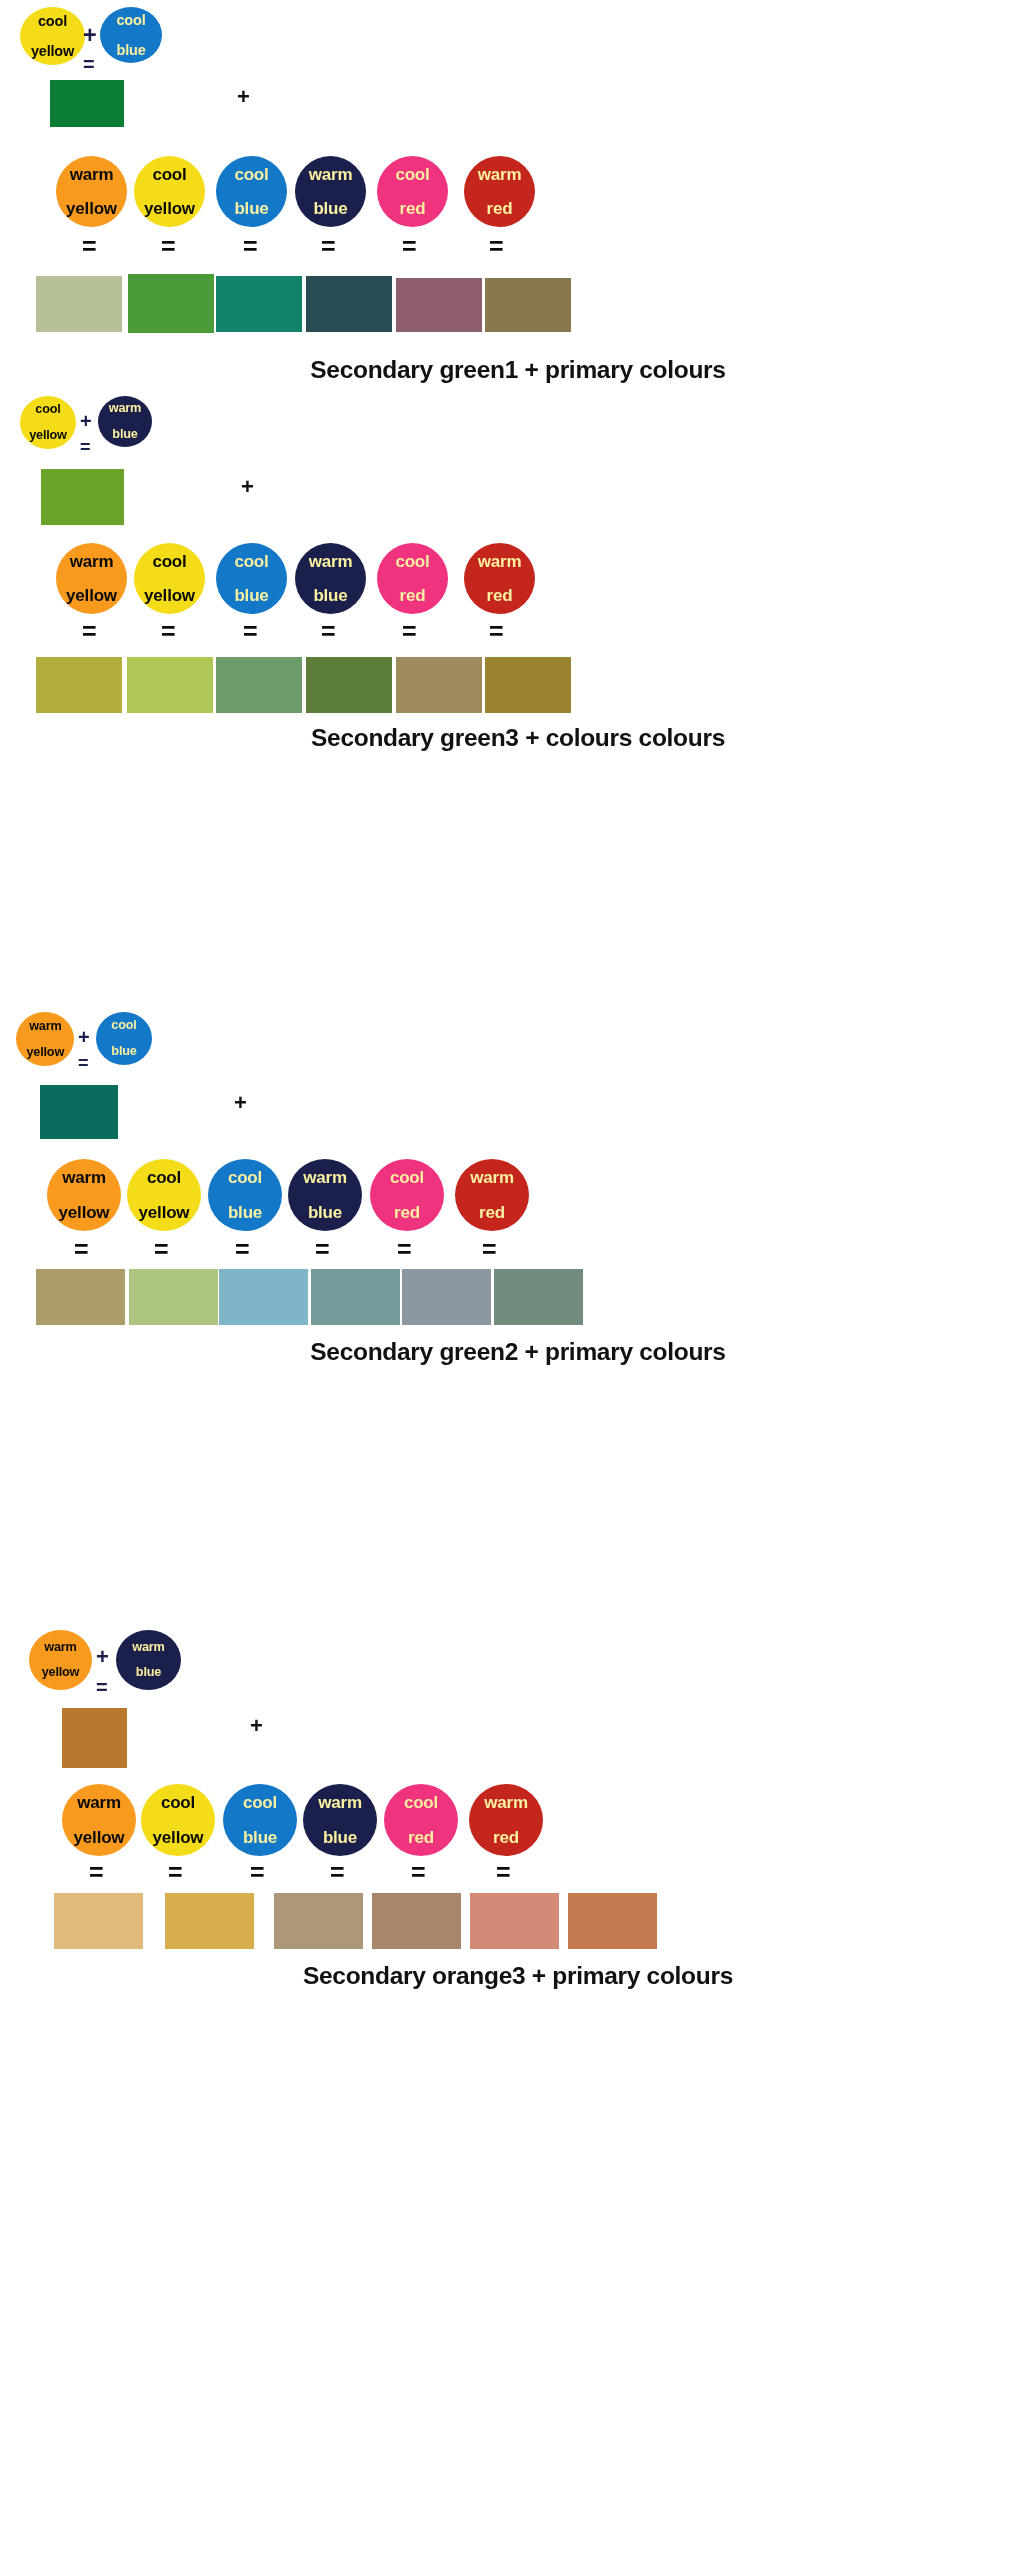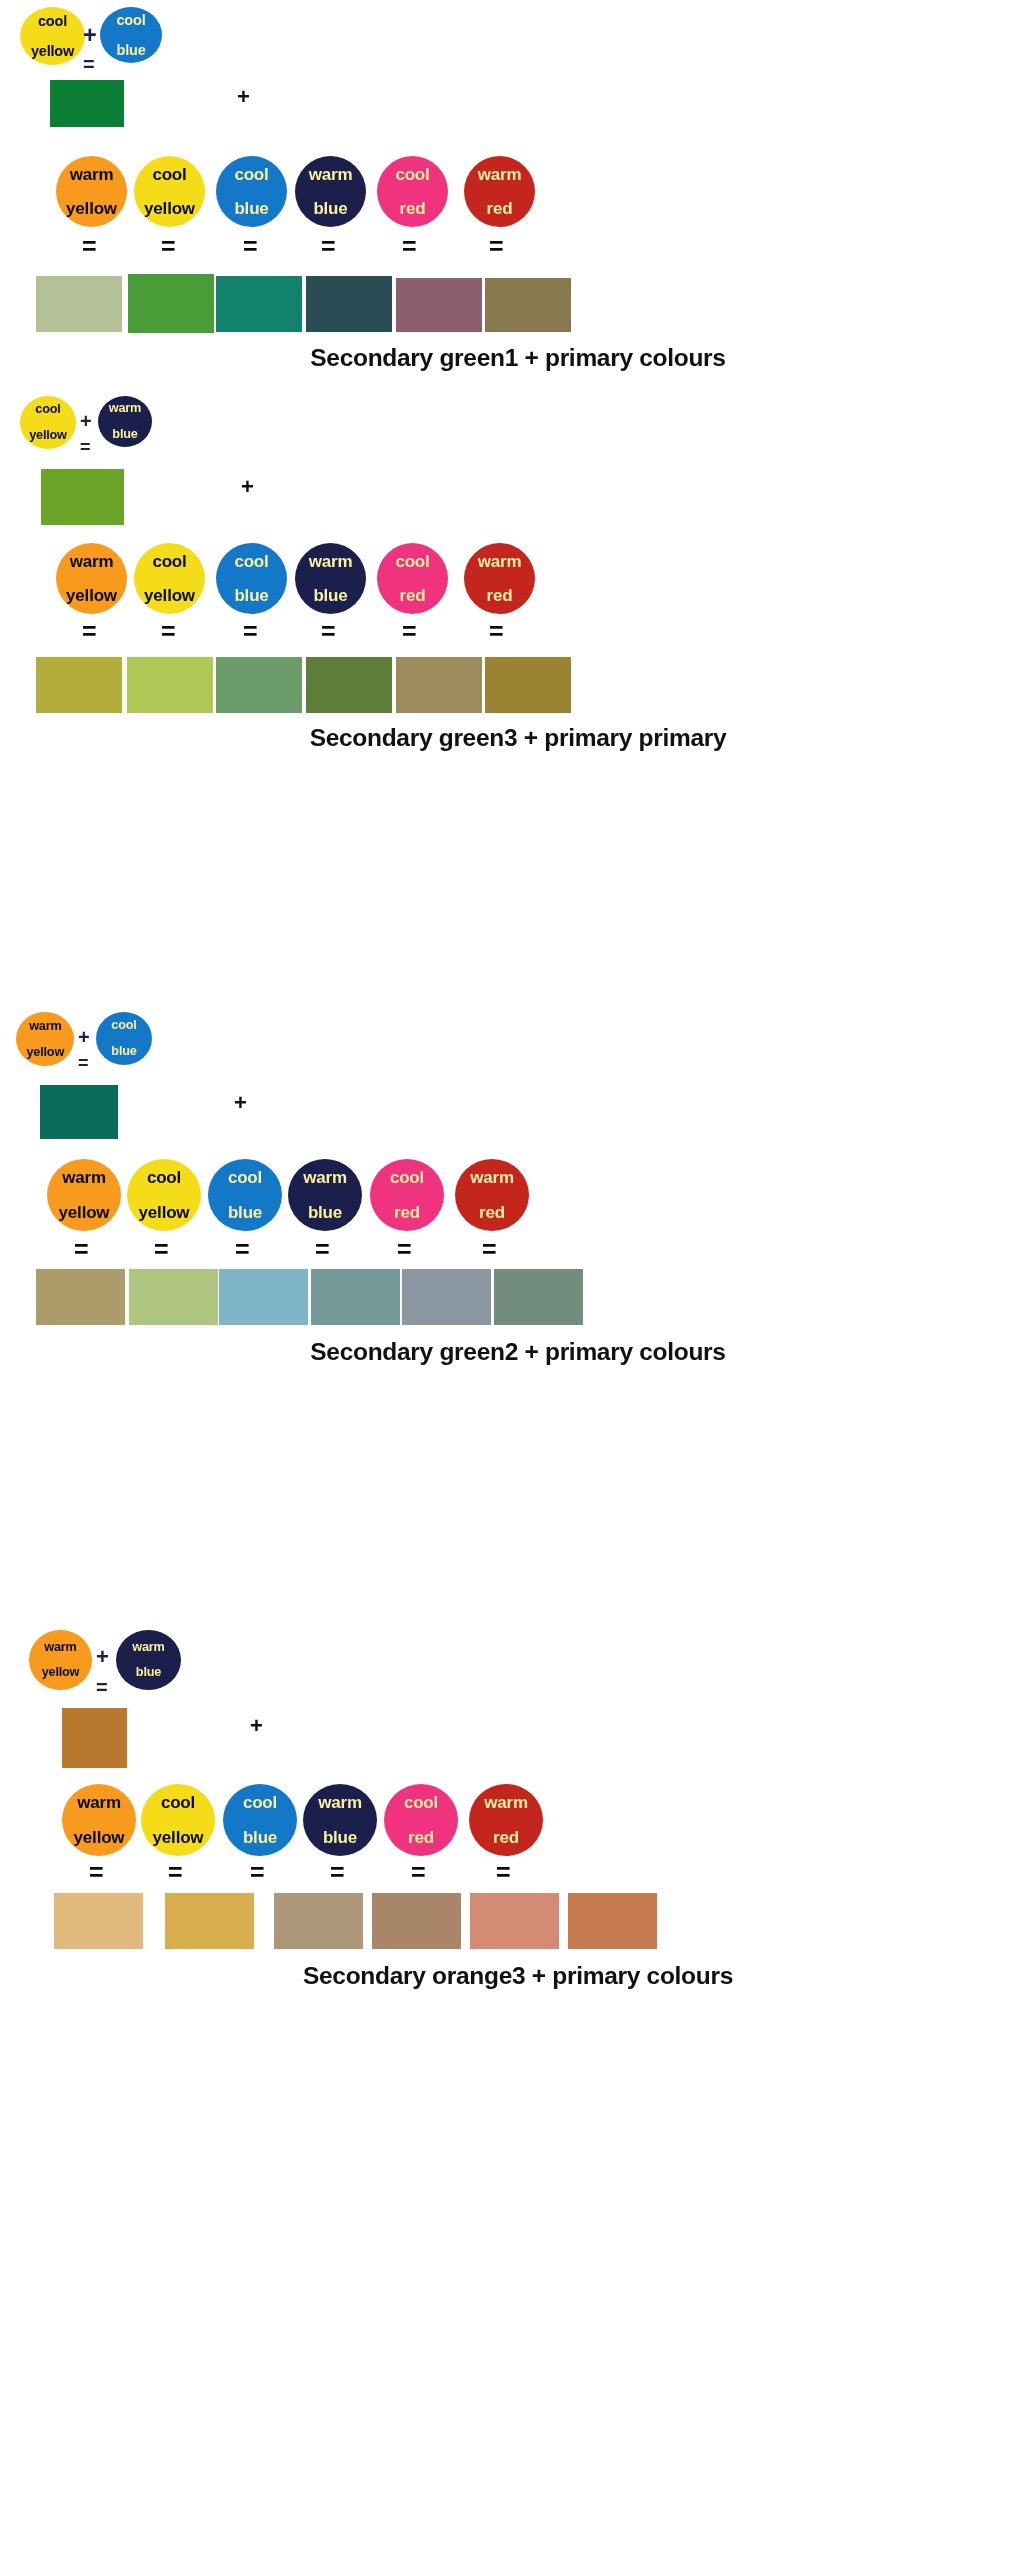--- a/index.html
+++ b/index.html
@@ -123,21 +123,21 @@
 
     <div>
       <div class="swatch" style="left:36px;top:276px;width:86px;height:56px;background:#B4C197;"></div>
       <div class="swatch" style="left:128px;top:274px;width:86px;height:59px;background:#4A9C38;"></div>
       <div class="swatch" style="left:216px;top:276px;width:86px;height:56px;background:#13826D;"></div>
       <div class="swatch" style="left:306px;top:276px;width:86px;height:56px;background:#2A4C55;"></div>
       <div class="swatch" style="left:396px;top:278px;width:86px;height:54px;background:#8C5E6E;"></div>
       <div class="swatch" style="left:485px;top:278px;width:86px;height:54px;background:#87784D;"></div>
     </div>
 
-    <div class="caption" style="left:0;top:344px;font-size:24.5px;">Secondary green1 + primary colours</div>
+    <div class="caption" style="left:0;top:356px;font-size:24.5px;">Secondary green1 + primary colours</div>
   </div>
 
   <div class="section" style="position:absolute;left:0;top:389px;">
 
     <div>
       <div class="chip" style="left:20px;top:7.2px;width:56px;height:53px;font-size:12.7px;background:#F5DC18;color:#0a0a0a;">
         <span>
           <span>cool</span><br>
           <span>yellow</span>
         </span>
@@ -192,21 +192,21 @@
 
     <div>
       <div class="swatch" style="left:36px;top:268px;width:86px;height:56px;background:#B3AE3C;"></div>
       <div class="swatch" style="left:127px;top:268px;width:86px;height:56px;background:#AFC755;"></div>
       <div class="swatch" style="left:216px;top:268px;width:86px;height:56px;background:#6B9C6A;"></div>
       <div class="swatch" style="left:306px;top:268px;width:86px;height:56px;background:#5C7E38;"></div>
       <div class="swatch" style="left:396px;top:268px;width:86px;height:56px;background:#9D8B5E;"></div>
       <div class="swatch" style="left:485px;top:268px;width:86px;height:56px;background:#9A8431;"></div>
     </div>
 
-    <div class="caption" style="left:0;top:335px;font-size:24.5px;">Secondary green3 + primary primary</div>
+    <div class="caption" style="left:0;top:335px;font-size:24.5px;">Secondary green3 + colours colours</div>
   </div>
 
   <div class="section" style="position:absolute;left:0;top:1005px;">
 
     <div>
       <div class="chip" style="left:16.3px;top:7.2px;width:58px;height:54px;font-size:12.7px;background:#F79A1E;color:#0a0a0a;">
         <span>
           <span>warm</span><br>
           <span>yellow</span>
         </span>

